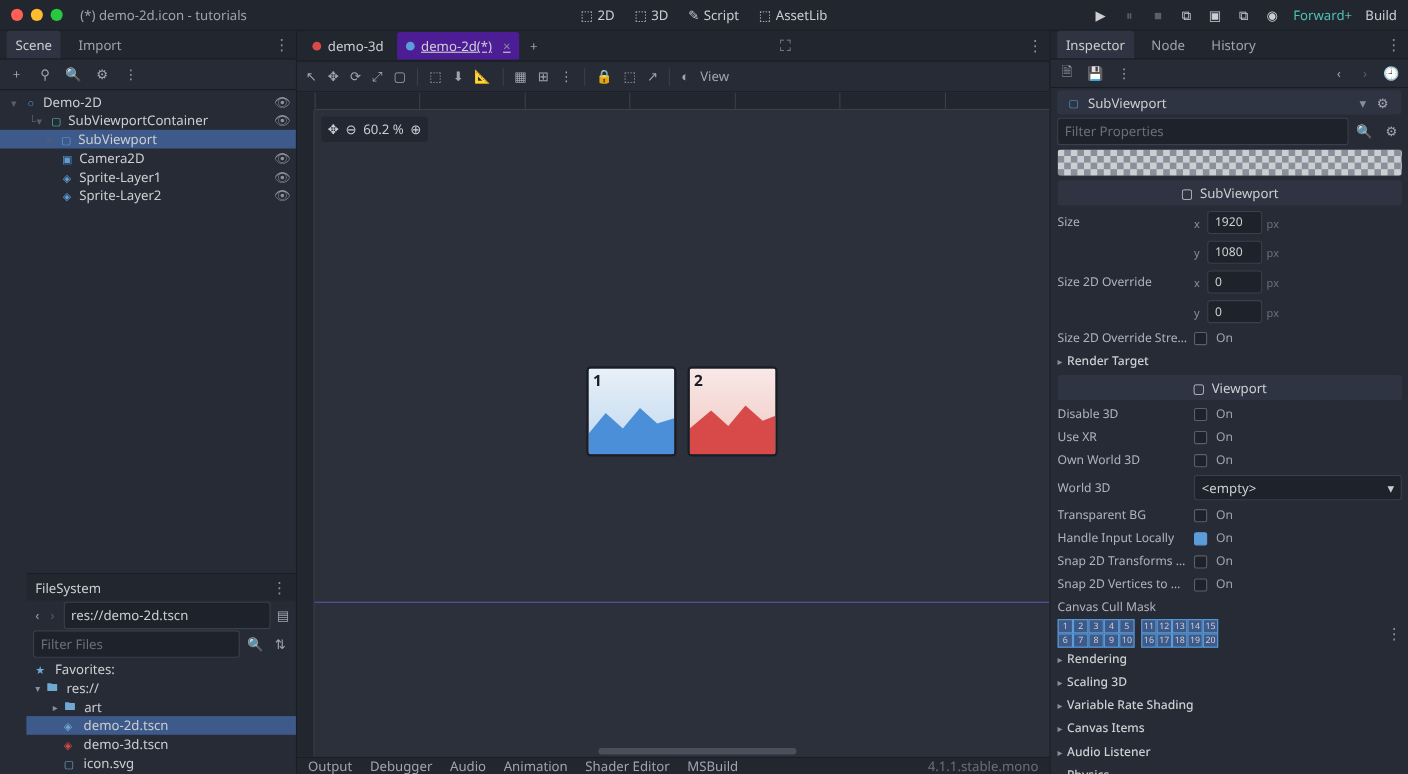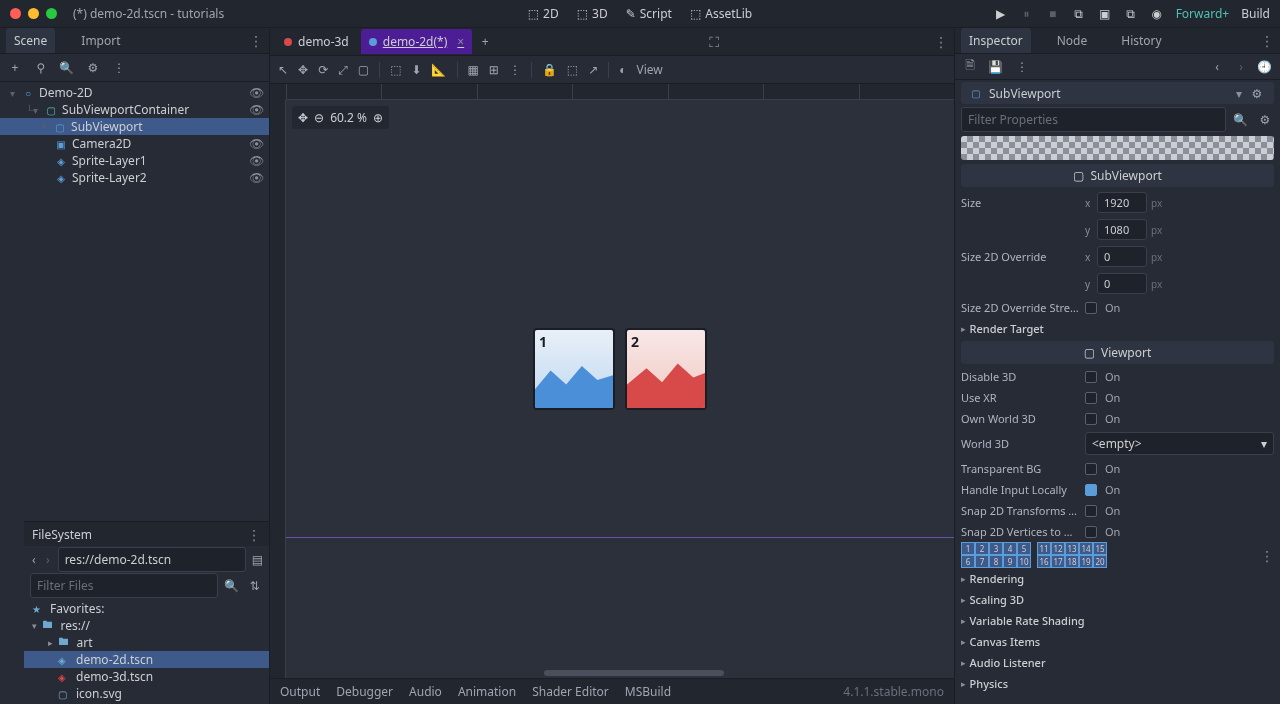--- a/index.html
+++ b/index.html
@@ -13,21 +13,21 @@
 .topmenu-item { display: flex; align-items: center; gap: 4px; color: #a0a4b0; cursor: pointer; }
 .topmenu-item.active { color: #6fa8f2; }
 .right-menu { margin-left: auto; display: flex; gap: 12px; align-items: center; }
 .icon-sm { width: 14px; height: 14px; display: inline-flex; align-items: center; justify-content: center; }
 
 .main { flex: 1; display: flex; min-height: 0; }
 .left-panel { width: 270px; background: #262b35; display: flex; flex-direction: column; border-right: 1px solid #1a1d24; }
 .center-panel { flex: 1; display: flex; flex-direction: column; background: #262b35; min-width: 0; text-align: center; }
 .right-panel { width: 326px; background: #262b35; display: flex; flex-direction: column; border-left: 1px solid #1a1d24; }
 
-.tabrow { height: 26px; background: #22262f; display: flex; align-items: center; border-bottom: 1px solid #1a1d24; padding: 0 6px; gap: 18px; }
+.tabrow { height: 26px; background: #22262f; display: flex; align-items: center; border-bottom: 1px solid #1a1d24; padding: 0 6px; gap: 8px; }
 .tab { padding: 4px 8px; color: #a0a4b0; cursor: pointer; }
 .tab.active { background: #2e3441; border-radius: 3px 3px 0 0; color: #cdced2; }
 .kebab { margin-left: auto; color: #8a8f9c; cursor: pointer; font-size: 14px; }
 
 .toolbar { height: 28px; display: flex; align-items: center; padding: 0 6px; gap: 8px; border-bottom: 1px solid #1a1d24; }
 .toolbtn { width: 18px; height: 18px; display: flex; align-items: center; justify-content: center; color: #a0a4b0; cursor: pointer; }
 .filter-input { flex: 1; background: #1e222b; border: 1px solid #3a3f4b; border-radius: 3px; padding: 3px 6px; color: #cdced2; }
 .filter-input::placeholder { color: #6a6f7c; }
 
 .tree { flex: 1; overflow: auto; padding: 2px 0; }
@@ -71,21 +71,21 @@
 .sprite { width: 82px; height: 82px; border: 2px solid #1a1d24; border-radius: 4px; position: relative; overflow: hidden; }
 .sprite-num { position: absolute; top: 2px; left: 4px; font-weight: bold; color: #1a1d24; font-size: 14px; z-index: 2; }
 .sprite-sky { position: absolute; inset: 0; }
 .sprite-mtn { position: absolute; bottom: 0; left: 0; right: 0; height: 60%; }
 .sprite.blue .sprite-sky { background: linear-gradient(#e8f0f8, #bfd8f0); }
 .sprite.blue .sprite-mtn { background: #4a8fd8; clip-path: polygon(0 60%, 20% 20%, 40% 50%, 60% 10%, 80% 40%, 100% 30%, 100% 100%, 0 100%); }
 .sprite.red .sprite-sky { background: linear-gradient(#f8e8e8, #f0c8c0); }
 .sprite.red .sprite-mtn { background: #d84a4a; clip-path: polygon(0 50%, 25% 15%, 45% 45%, 65% 5%, 85% 35%, 100% 25%, 100% 100%, 0 100%); }
 .hscrollbar { position: absolute; bottom: 2px; left: 40%; width: 180px; height: 6px; background: #4a4f5c; border-radius: 3px; }
 
-.bottom-bar { height: 26px; background: #22262f; display: flex; align-items: center; padding: 0 10px; gap: 16px; border-top: 1px solid #1a1d24; }
+.bottom-bar { height: 16px; background: #22262f; display: flex; align-items: center; padding: 0 10px; gap: 16px; border-top: 1px solid #1a1d24; }
 .bottom-tab { color: #a0a4b0; cursor: pointer; }
 .version { margin-left: auto; color: #6a6f7c; }
 
 .insp-toolbar { height: 26px; display: flex; align-items: center; padding: 0 6px; gap: 8px; border-bottom: 1px solid #1a1d24; }
 .insp-nav { margin-left: auto; display: flex; gap: 6px; }
 .insp-obj { height: 22px; background: #2e3441; margin: 2px 6px; border-radius: 3px; display: flex; align-items: center; padding: 0 8px; gap: 6px; }
 .insp-filter { height: 26px; padding: 3px 6px; display: flex; gap: 6px; align-items: center; }
 .insp-props { flex: 1; overflow: auto; padding: 0 6px; }
 .checker { height: 24px; background: repeating-conic-gradient(#8a8f9c 0 25%, #cdced2 0 50%) 0 0/12px 12px; border-radius: 3px; margin: 4px 0; }
 .section-hdr { background: #2e3441; padding: 3px 8px; text-align: center; border-radius: 3px; margin: 2px 0; display: flex; align-items: center; justify-content: center; gap: 6px; }
@@ -107,21 +107,21 @@
 </style>
 </head>
 <body>
 
 <div class="titlebar">
   <div class="traffic">
     <div class="dot r"></div>
     <div class="dot y"></div>
     <div class="dot g"></div>
   </div>
-  <span class="title">(*) demo-2d.tscn - tutorials</span>
+  <span class="title">(*) demo-2d.icon - tutorials</span>
   <div class="topmenu">
     <div class="topmenu-item active">
         <span>⬚</span>
         <span>2D</span>
       </div>
     <div class="topmenu-item">
         <span>⬚</span>
         <span>3D</span>
       </div>
     <div class="topmenu-item">
@@ -454,20 +454,23 @@
             <span class="chk"></span>
             <span class="on-label">On</span>
           </div>
         </div>
       <div class="prop-row">
           <span class="prop-label">Snap 2D Vertices to Pixel</span>
           <div class="prop-val">
             <span class="chk"></span>
             <span class="on-label">On</span>
           </div>
+        </div>
+      <div class="prop-row">
+          <span class="prop-label">Canvas Cull Mask</span>
         </div>
       <div style="display:flex;gap:6px;align-items:center">
         <div>
           <div class="cull-group">
               <span class="cull-cell">1</span>
               <span class="cull-cell">2</span>
               <span class="cull-cell">3</span>
               <span class="cull-cell">4</span>
               <span class="cull-cell">5</span>
               <span style="width:6px"></span>

